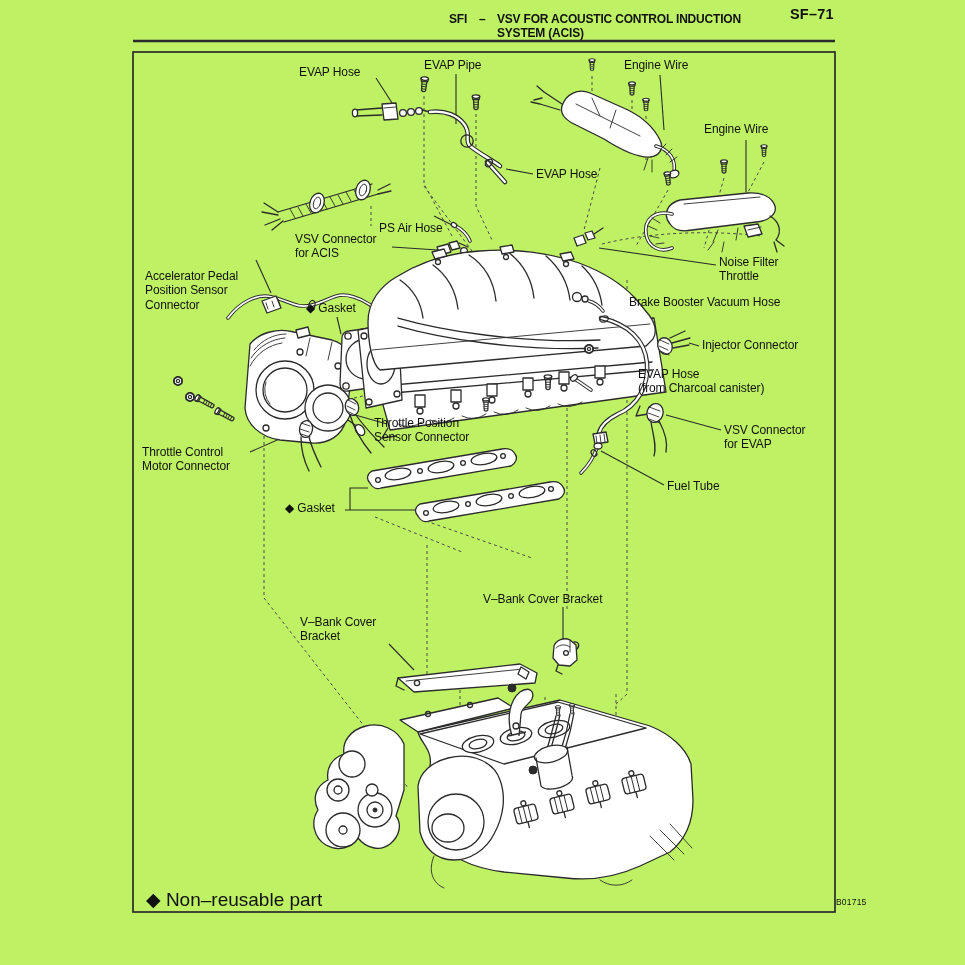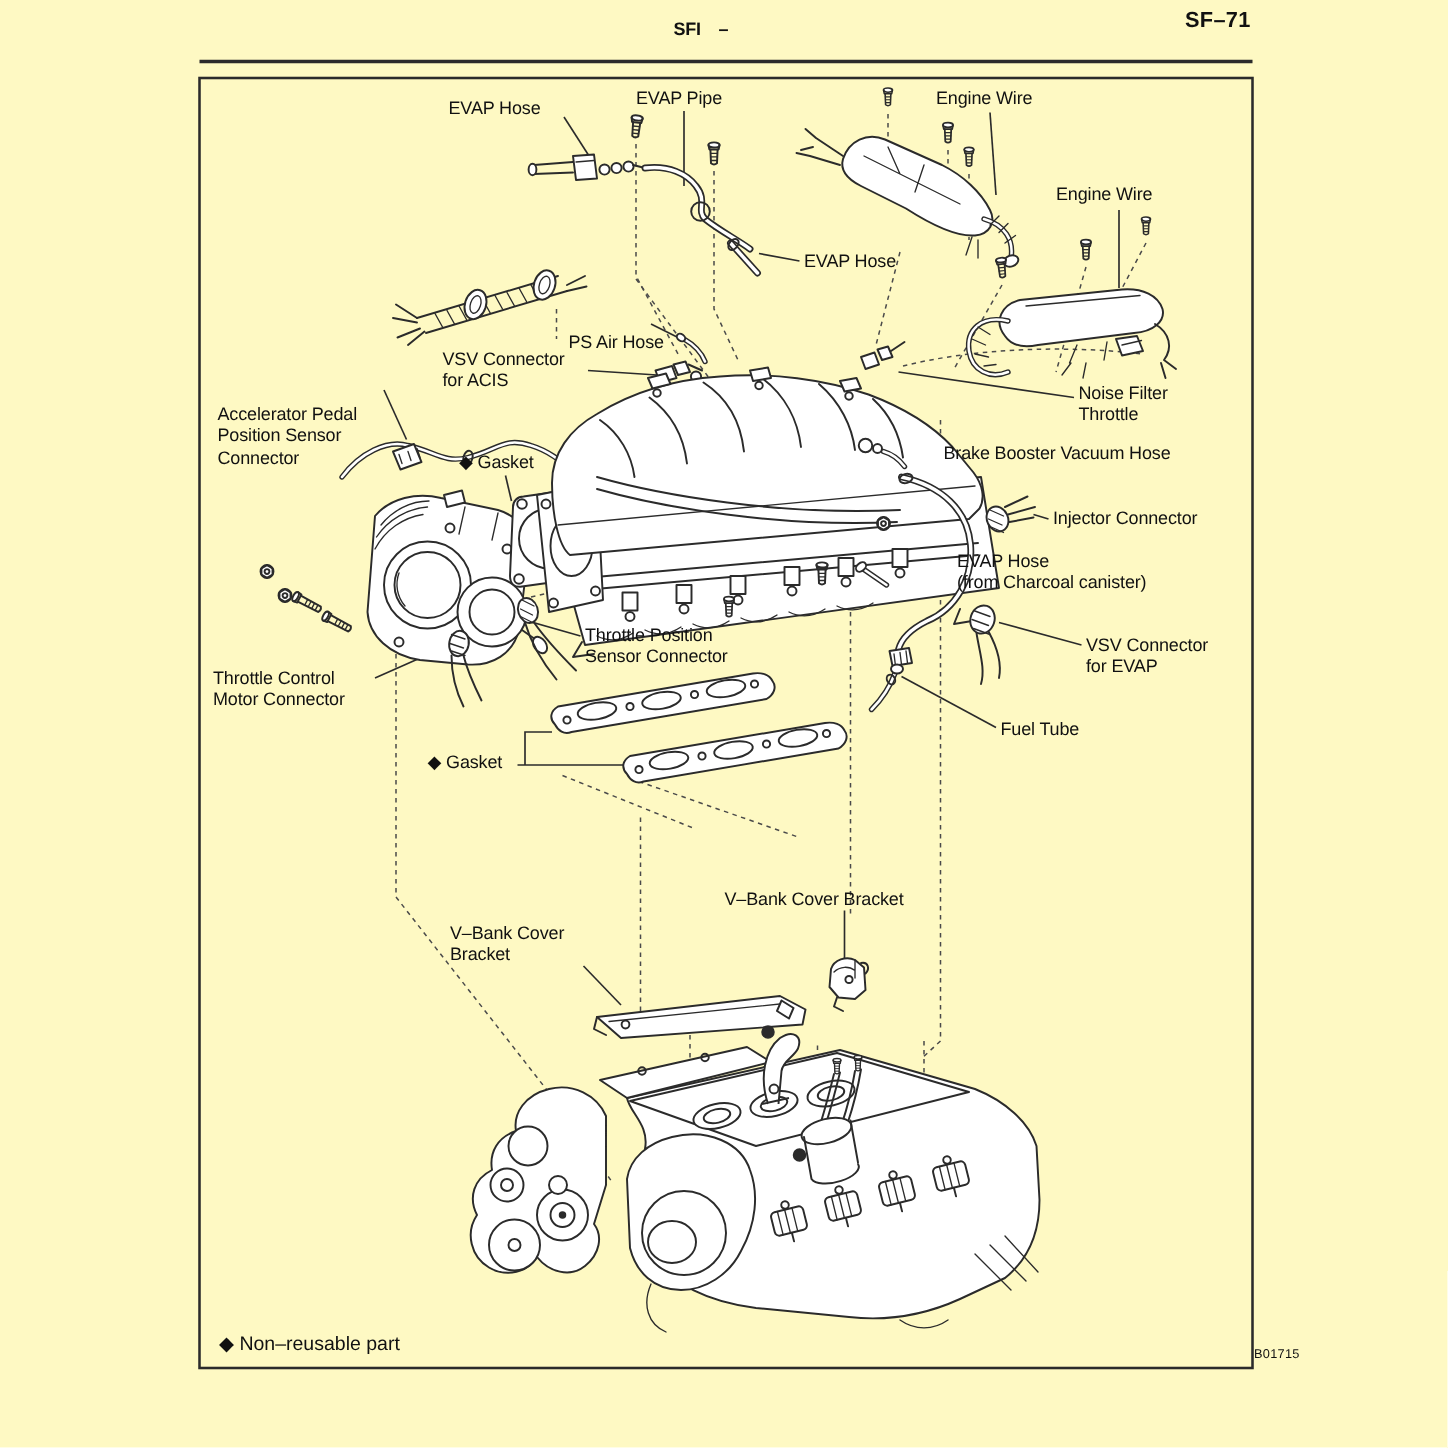--- a/index.html
+++ b/index.html
@@ -1,21 +1,21 @@
 <!DOCTYPE html>
 <html><head>
 <meta charset="utf-8">
 <style>
   html,body{margin:0;padding:0;background:#fff;}
-  #page{position:relative;width:965px;height:965px;background:#fef9c3;overflow:hidden;
+  #page{position:relative;width:965px;height:965px;background:#bef264;overflow:hidden;
         font-family:"Liberation Sans","DejaVu Sans",sans-serif;color:#111;}
   .hdr{position:absolute;font-weight:bold;font-size:12px;letter-spacing:-0.2px;white-space:pre-line;line-height:1.2;}
   .pgno{position:absolute;font-weight:bold;font-size:14.5px;letter-spacing:0.2px;}
   .lbl{position:absolute;font-size:12px;line-height:1.2;letter-spacing:-0.1px;white-space:pre-line;}
-  .foot{position:absolute;font-size:13px;}
+  .foot{position:absolute;font-size:19px;}
   .code{position:absolute;font-size:8.5px;letter-spacing:0.2px;}
   svg{position:absolute;left:0;top:0;}
   .ln{fill:none;stroke:#2b2b2b;stroke-width:1.3;stroke-linecap:round;stroke-linejoin:round;}
   .lnw{fill:#fff;stroke:#2b2b2b;stroke-width:1.3;stroke-linejoin:round;}
   .thin{fill:none;stroke:#2b2b2b;stroke-width:0.9;stroke-linecap:round;}
   .to{fill:none;stroke:#2b2b2b;stroke-width:4.6;stroke-linecap:round;}
   .ti{fill:none;stroke:#fff;stroke-width:2.3;stroke-linecap:round;}
   .to2{fill:none;stroke:#2b2b2b;stroke-width:3.6;stroke-linecap:round;}
   .ti2{fill:none;stroke:#fff;stroke-width:1.7;stroke-linecap:round;}
   .dash{fill:none;stroke:#4a4a4a;stroke-width:1;stroke-dasharray:3 3;}
@@ -402,20 +402,22 @@
     <use href="#nut" transform="translate(178,381)"></use>
     <use href="#nut" transform="translate(190,397)"></use>
     <use href="#nut" transform="translate(589,349)"></use>
     <use href="#boltL" transform="translate(205,402) rotate(-62)"></use>
     <use href="#boltL" transform="translate(225,415) rotate(-62)"></use>
   </g>
 </svg>
 
 <div class="hdr" style="left:449px;top:12px;">SFI</div>
 <div class="hdr" style="left:479px;top:12px;">–</div>
+<div class="hdr" style="left:497px;top:12px;">VSV FOR ACOUSTIC CONTROL INDUCTION
+SYSTEM (ACIS)</div>
 <div class="pgno" style="left:790px;top:6px;">SF–71</div>
 
 <div class="lbl" style="left:299px;top:65px;">EVAP Hose</div>
 <div class="lbl" style="left:424px;top:58px;">EVAP Pipe</div>
 <div class="lbl" style="left:624px;top:58px;">Engine Wire</div>
 <div class="lbl" style="left:704px;top:122px;">Engine Wire</div>
 <div class="lbl" style="left:536px;top:167px;">EVAP Hose</div>
 <div class="lbl" style="left:379px;top:201px;margin-top:20px;">PS Air Hose</div>
 <div class="lbl" style="left:295px;top:232px;">VSV Connector
 for ACIS</div>
@@ -424,21 +426,21 @@
 Connector</div>
 <div class="lbl" style="left:719px;top:255px;">Noise Filter
 Throttle</div>
 <div class="lbl" style="left:629px;top:295px;">Brake Booster Vacuum Hose</div>
 <div class="lbl" style="left:306px;top:301px;">◆ Gasket</div>
 <div class="lbl" style="left:702px;top:338px;">Injector Connector</div>
 <div class="lbl" style="left:638px;top:367px;">EVAP Hose
 (from Charcoal canister)</div>
 <div class="lbl" style="left:724px;top:423px;">VSV Connector
 for EVAP</div>
-<div class="lbl" style="left:390px;top:416px;">Throttle Position
+<div class="lbl" style="left:374px;top:416px;">Throttle Position
 Sensor Connector</div>
 <div class="lbl" style="left:142px;top:445px;">Throttle Control
 Motor Connector</div>
 <div class="lbl" style="left:667px;top:479px;">Fuel Tube</div>
 <div class="lbl" style="left:285px;top:501px;">◆ Gasket</div>
 <div class="lbl" style="left:483px;top:592px;">V–Bank Cover Bracket</div>
 <div class="lbl" style="left:300px;top:615px;">V–Bank Cover
 Bracket</div>
 
 <div class="foot" style="left:146px;top:888px;">◆ Non–reusable part</div>

